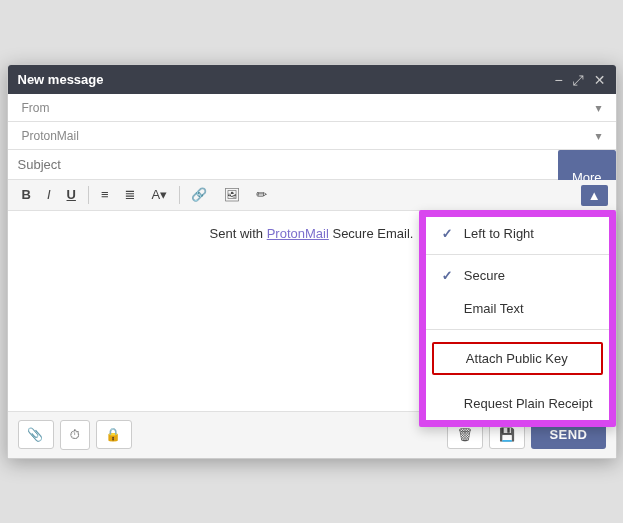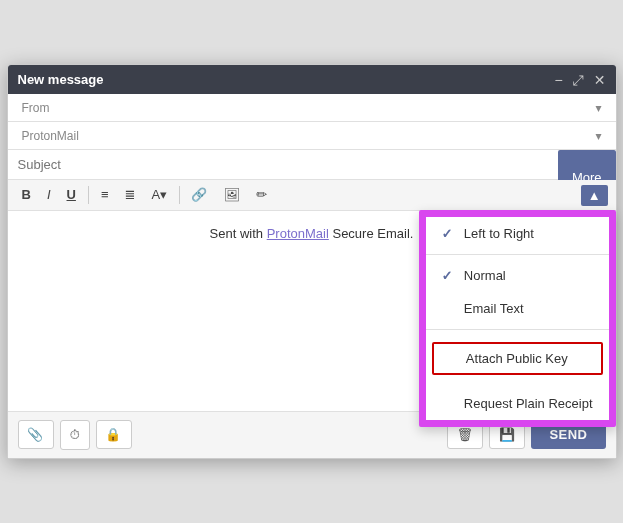--- a/index.html
+++ b/index.html
@@ -274,21 +274,21 @@
     <button class="toolbar-btn" style="font-weight:normal;">🖼</button>
     <button class="toolbar-btn" style="font-weight:normal;">✏</button>
     <button class="toolbar-right-btn">▲</button>
 
     <div class="dropdown-menu">
       <div class="dropdown-item checked">
         <span>Left to Right</span>
       </div>
       <div class="dropdown-divider"></div>
       <div class="dropdown-item checked">
-        <span>Normal</span>
+        <span>Secure</span>
       </div>
       <div class="dropdown-item unchecked">
         <span>Email Text</span>
       </div>
       <div class="dropdown-divider"></div>
       <div class="dropdown-item unchecked highlighted">
         <span>Attach Public Key</span>
       </div>
       <div class="dropdown-item unchecked">
         <span>Request Plain Receipt</span>

